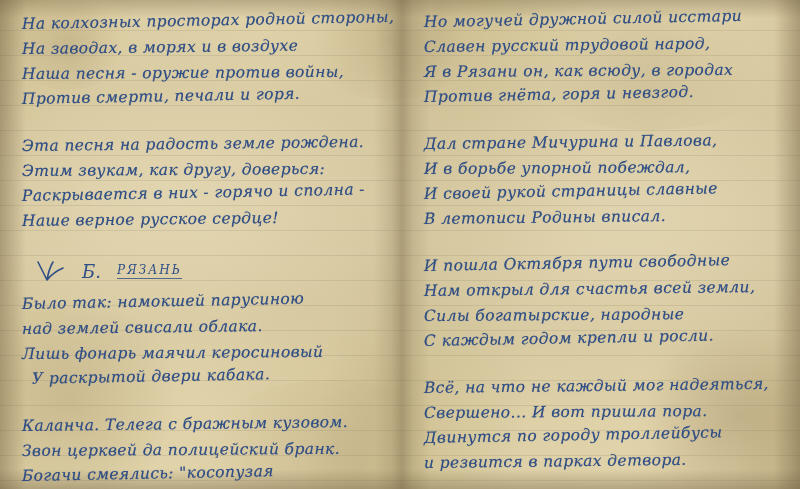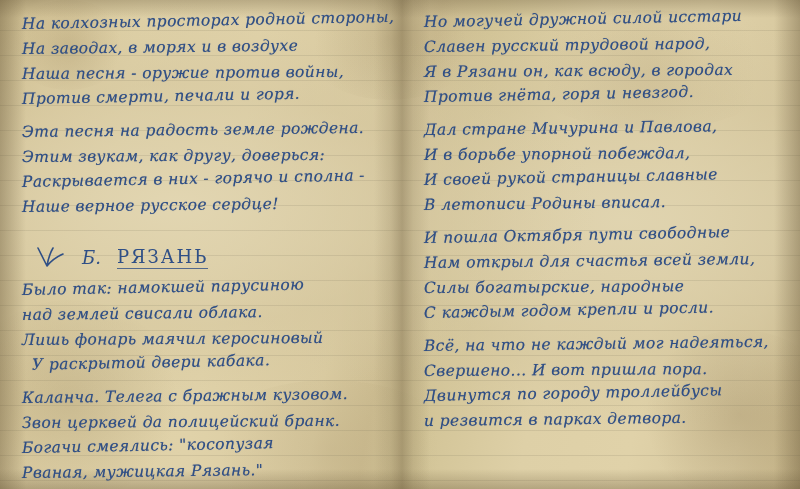--- a/index.html
+++ b/index.html
@@ -94,21 +94,21 @@
     font-style: italic;
     font-size: 15.5px;
     line-height: 25px;
     letter-spacing: 0.4px;
     white-space: nowrap;
     text-shadow: 0 0 0.7px rgba(40,66,120,0.55);
     transform-origin: left center;
   }
 
   .stanza { margin: 0; padding: 0; }
-  .stanza + .stanza { margin-top: 8px; }
+  .stanza + .stanza { margin-top: 22px; }
 
   
   .sl0 { transform: rotate(-0.7deg); }
   .sl1 { transform: rotate(-1.1deg); }
   .sl2 { transform: rotate(-0.4deg); }
 
   .indent1 { padding-left: 10px; }
 
   
   .title-row {
@@ -119,21 +119,22 @@
     padding-left: 14px;
   }
   .author-mark {
     font-family: "DejaVu Serif", serif;
     font-style: italic;
     font-size: 18px;
     color: #2f4f86;
   }
   .place-name {
     font-family: "DejaVu Serif", serif;
-    font-size: 18px;
+    font-style: italic;
+    font-size: 12px;
     letter-spacing: 2px;
     color: #2f4f86;
     border-bottom: 1px solid rgba(47,79,134,0.8);
     padding-bottom: 1px;
   }
   .bird {
     width: 30px;
     height: 22px;
     flex: 0 0 auto;
   }

